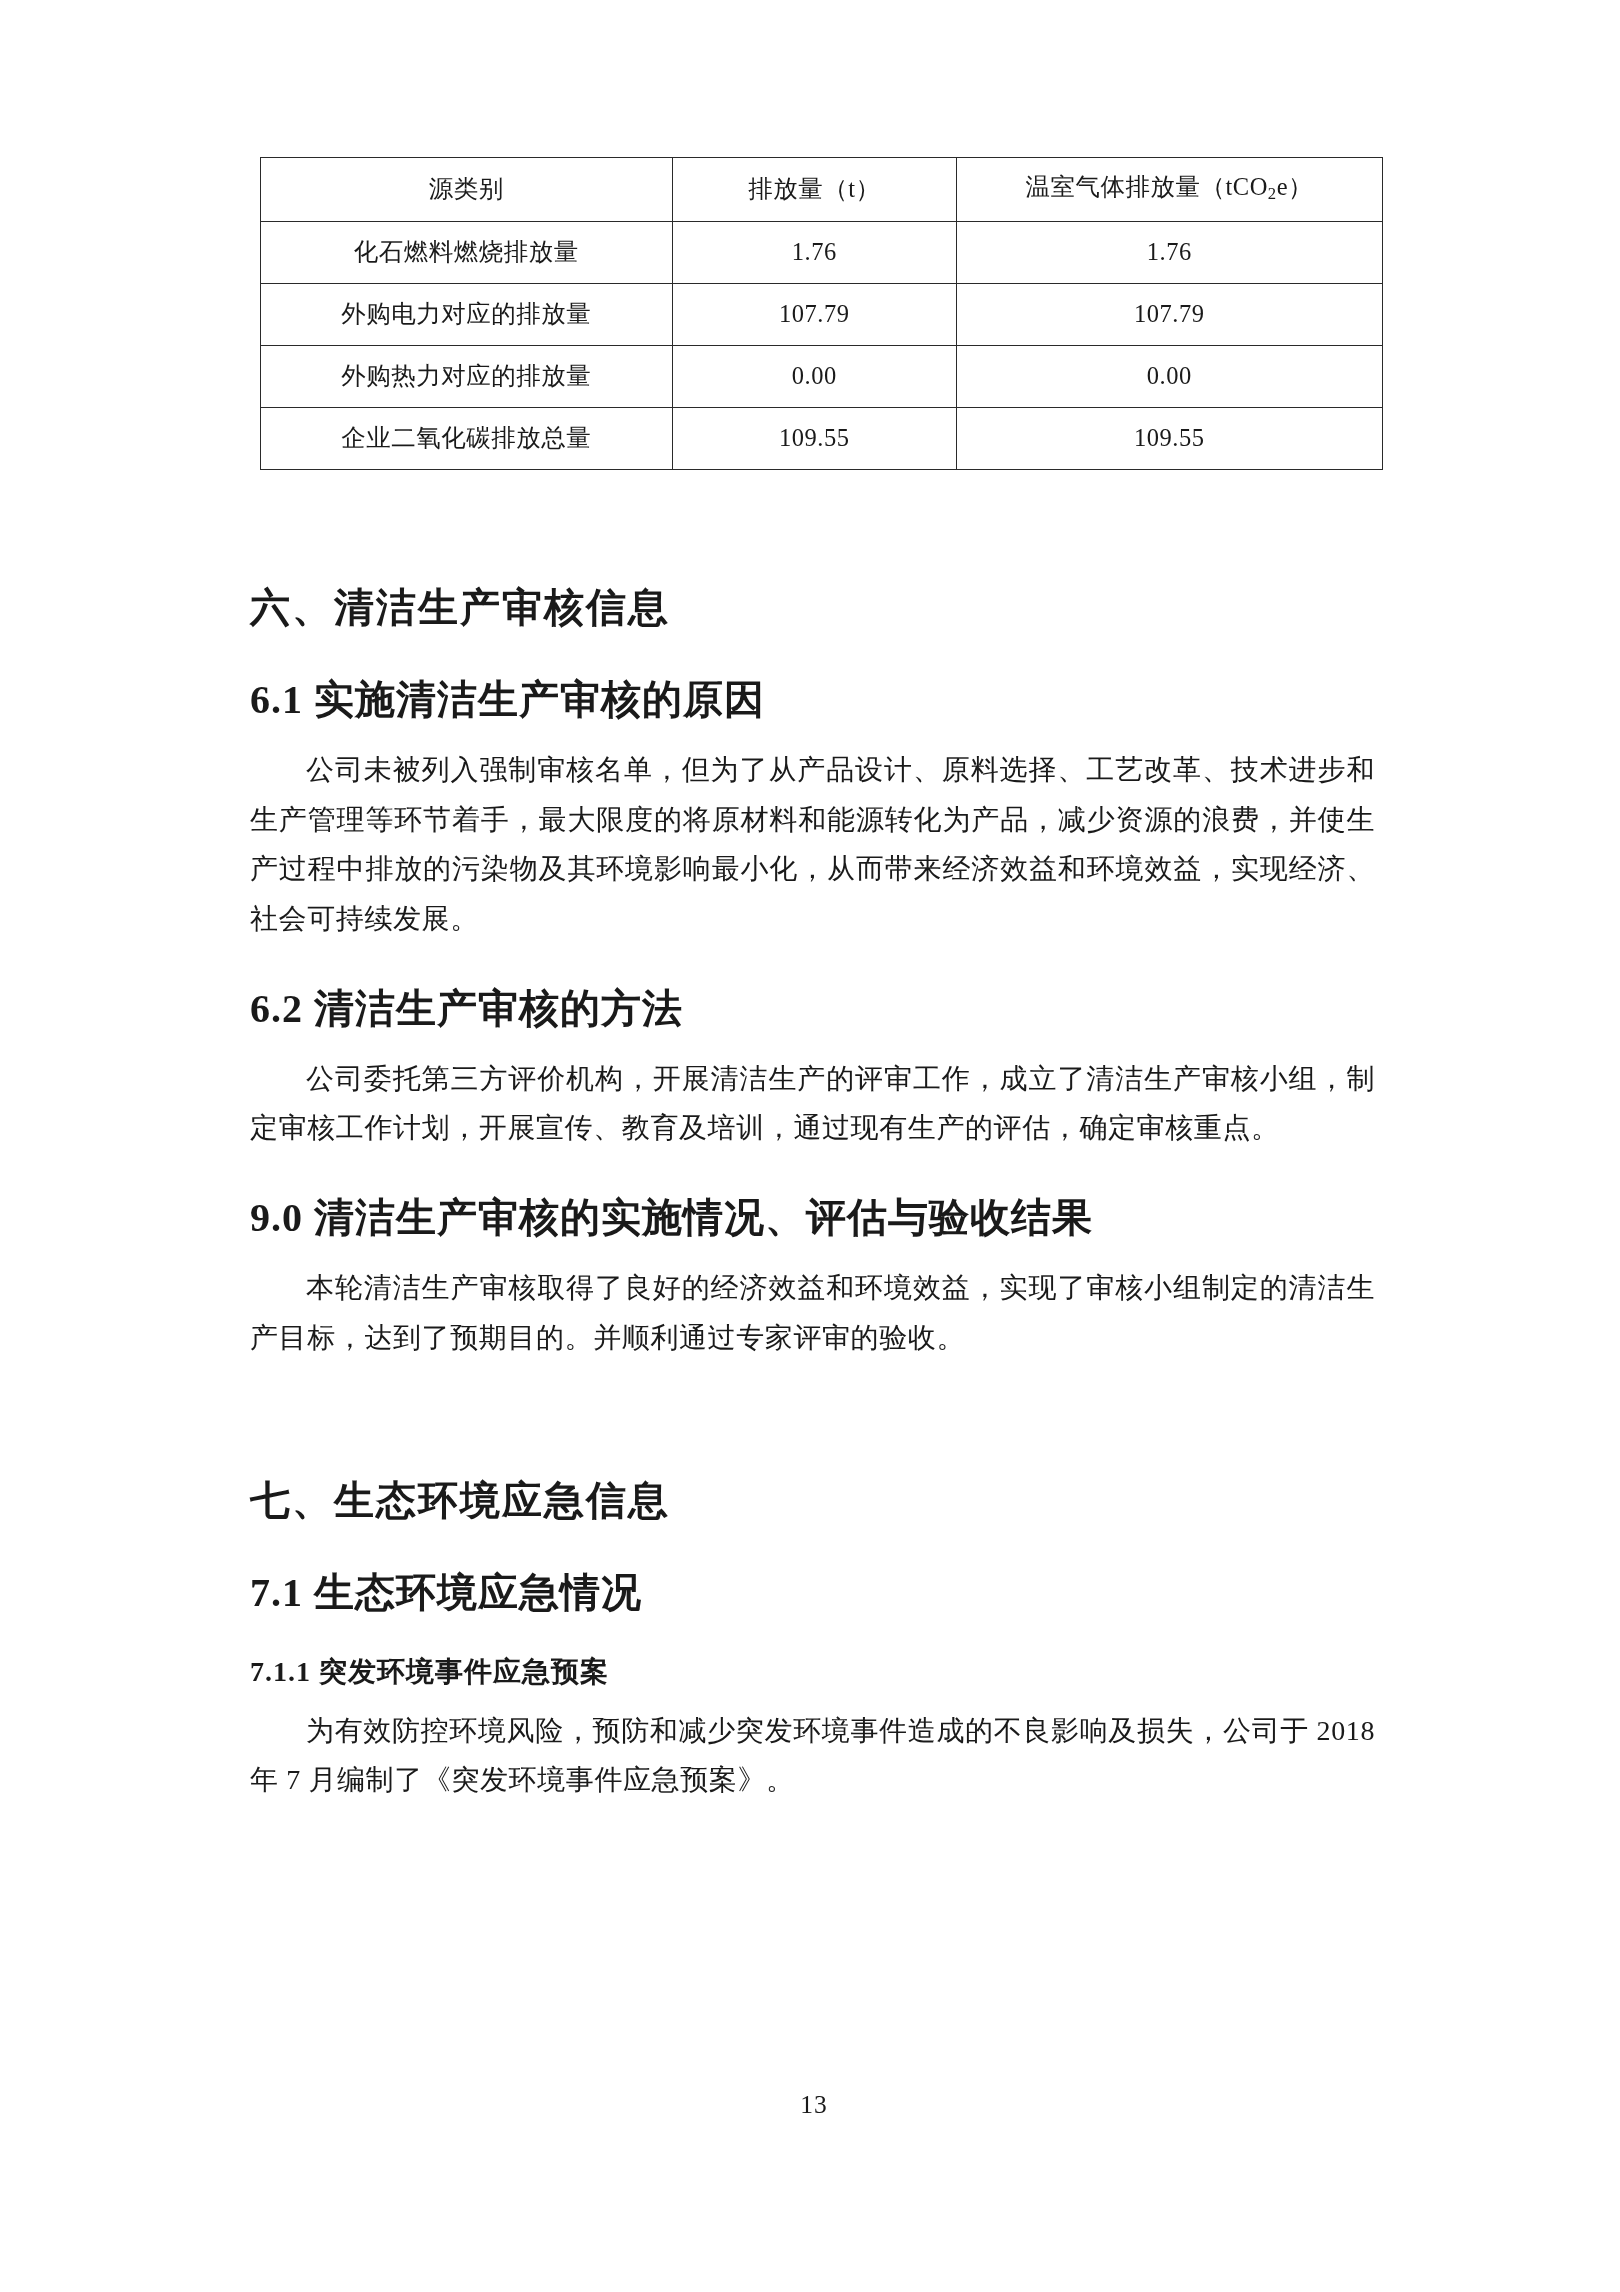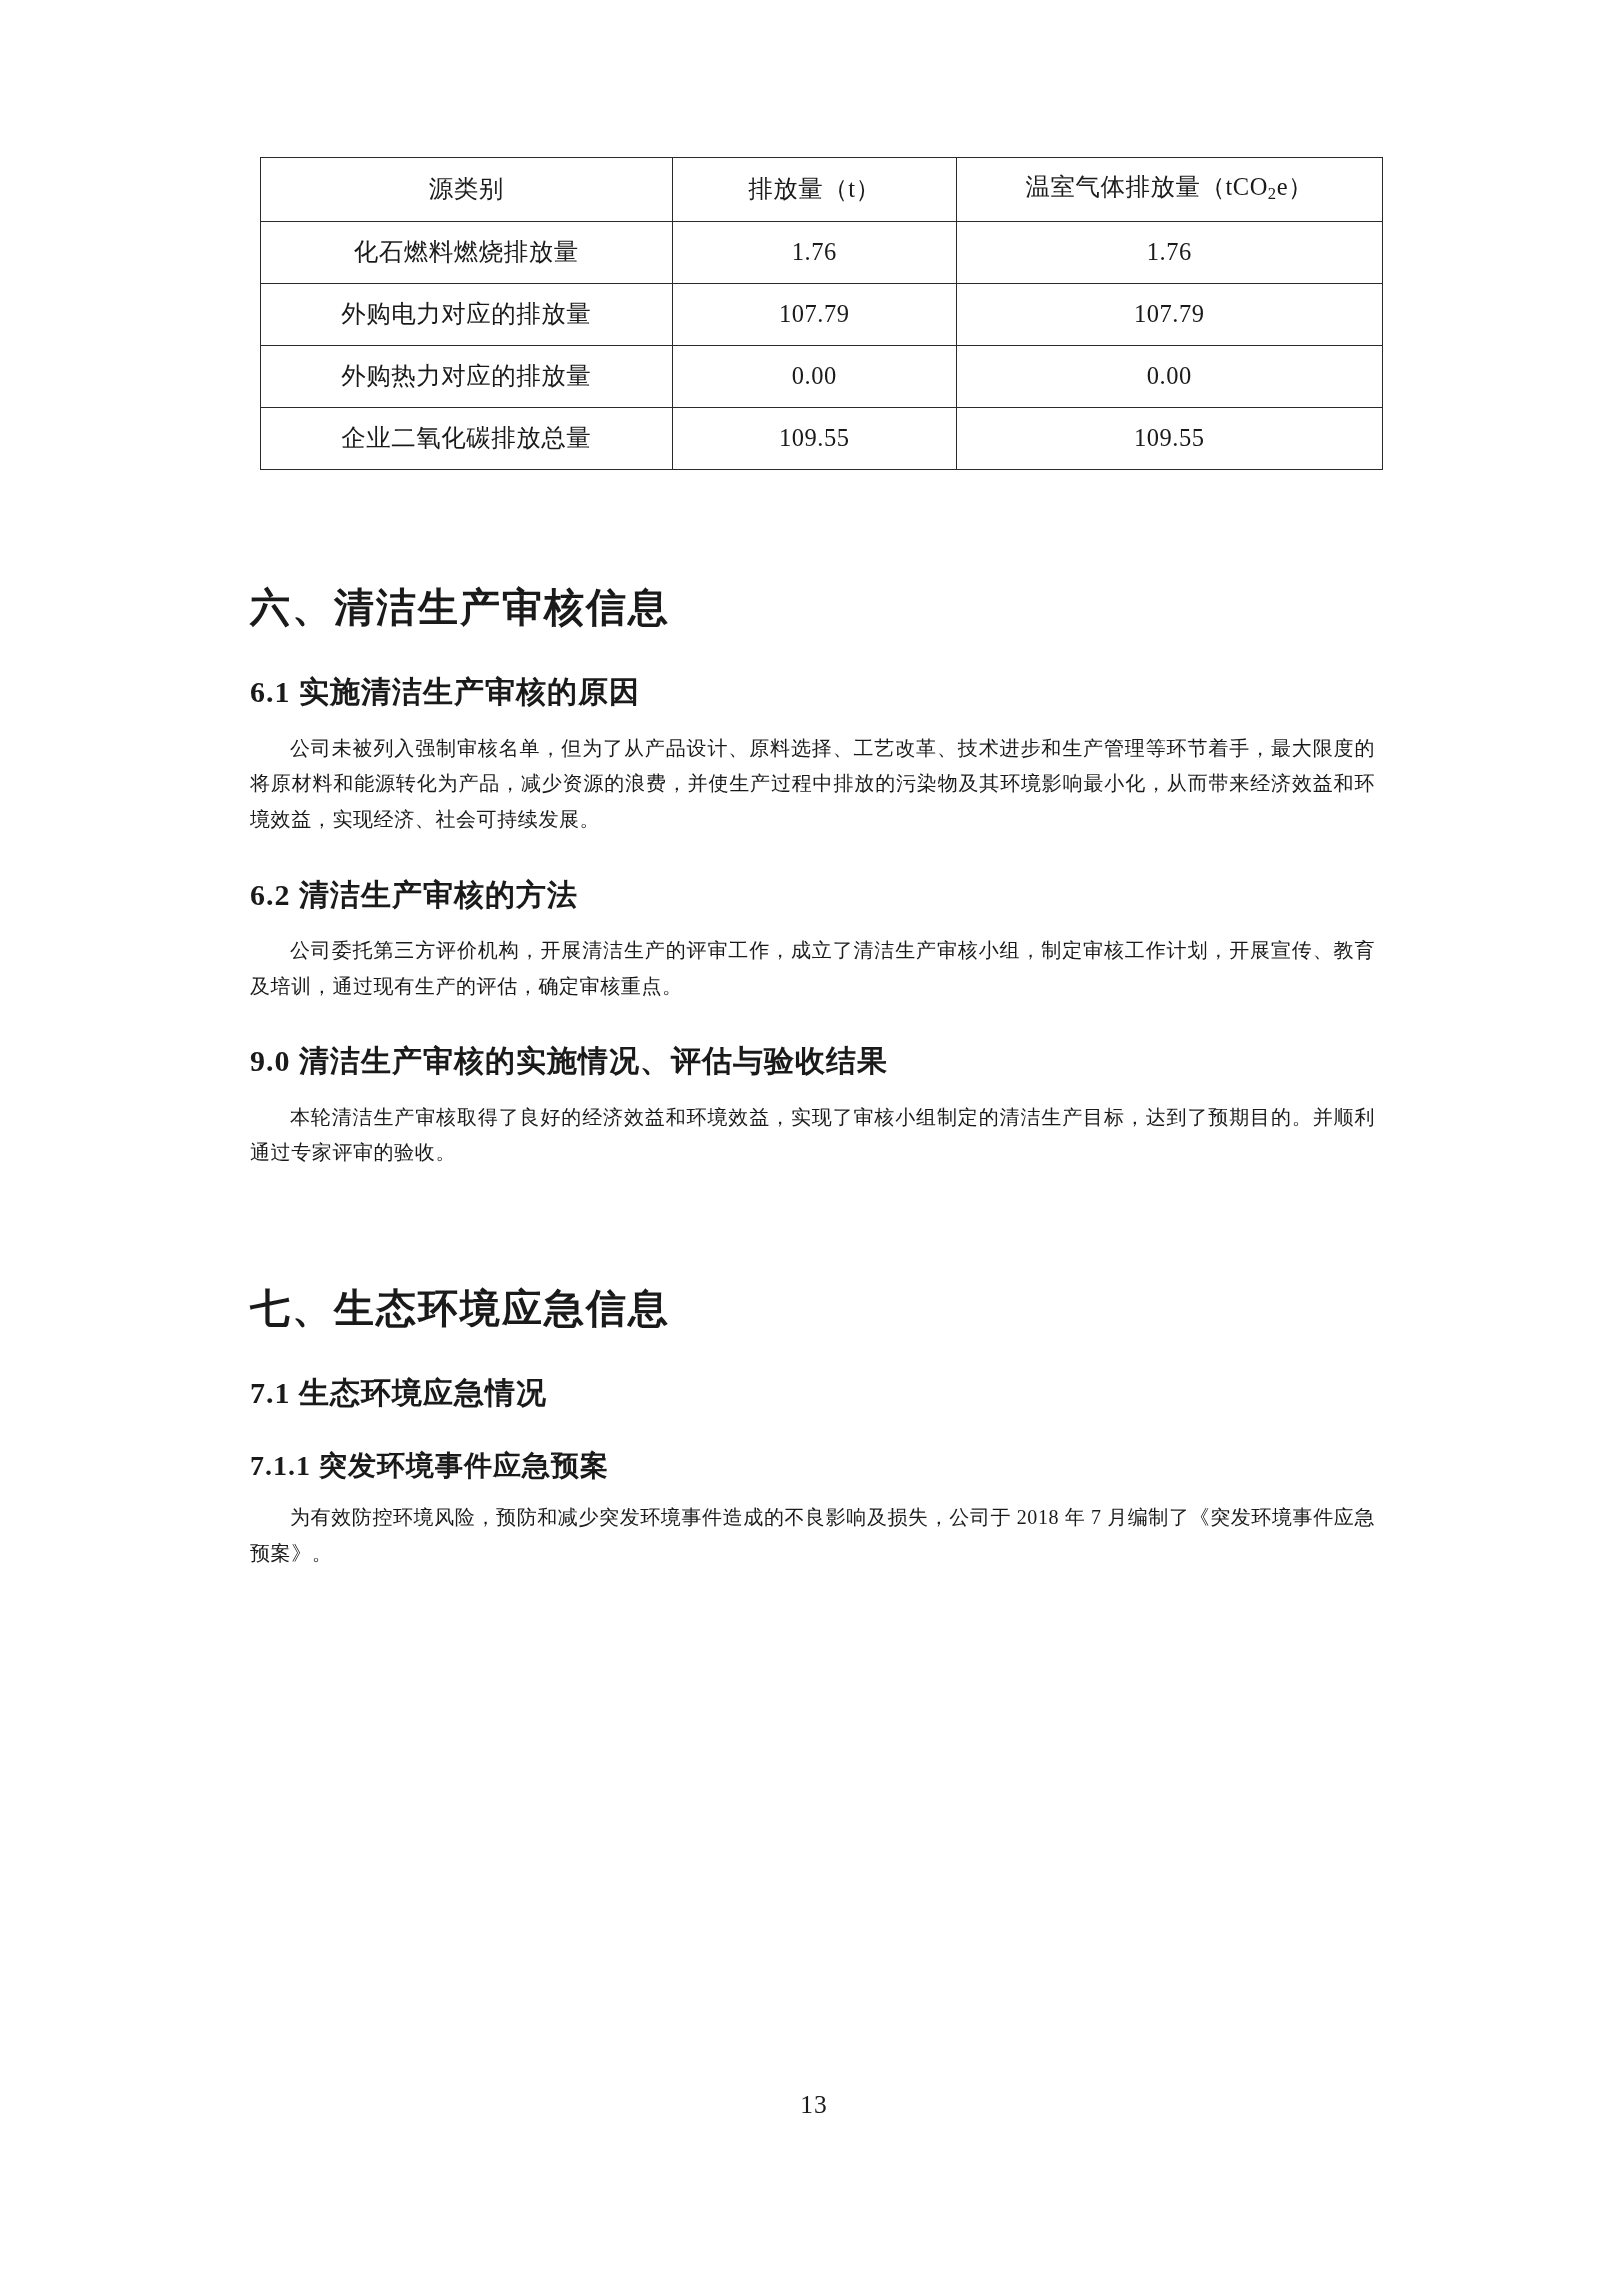--- a/index.html
+++ b/index.html
@@ -55,33 +55,33 @@
 
   
   h1.sec {
     font-size: 40px;
     font-weight: bold;
     margin: 110px 0 29px 0;
     letter-spacing: 2px;
     font-family: "Liberation Serif", serif;
   }
   h2.sub {
-    font-size: 30px;
+    font-size: 40px;
     font-weight: bold;
     margin: 37px 0 17.6px 0;
     letter-spacing: 1px;
   }
   h3.subsub {
     font-size: 28px;
     font-weight: bold;
     margin: 33px 0 15px 0;
     letter-spacing: 1px;
   }
   p.body {
-    font-size: 20px;
+    font-size: 28px;
     line-height: 1.78;
     margin: 0 0 7.8px 0;
     text-indent: 2em;
     text-align: justify;
     letter-spacing: 0.6px;
   }
 
   
   .page-number {
     position: absolute;

